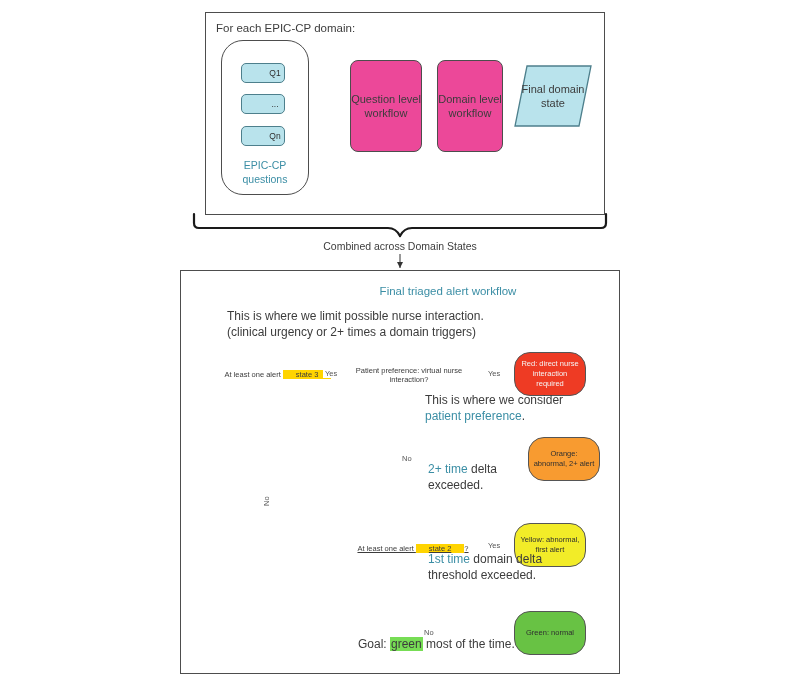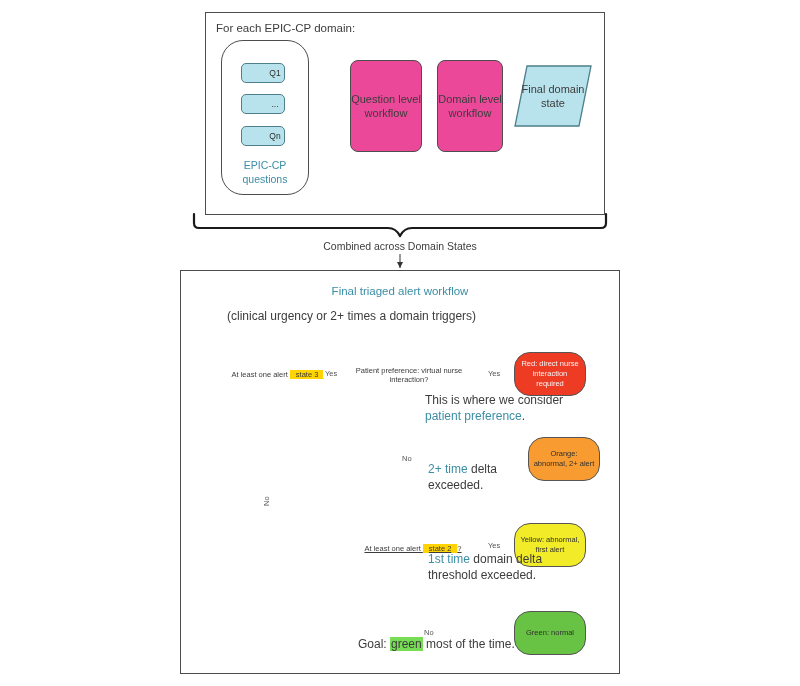--- a/index.html
+++ b/index.html
@@ -41,20 +41,21 @@
     color: #3c3c3c;
     white-space: nowrap;
   }
   #top-panel-title { left: 216px; top: 22px; }
 
   #bottom-panel-title {
     left: 180px; top: 285px; width: 440px;
     text-align: center;
     color: #3b8ea5;
     font-size: 11.5px;
+    padding-left: 48px;
   }
 
   
   #questions-group {
     position: absolute;
     left: 221px; top: 40px;
     width: 88px; height: 155px;
     border: 1.2px solid #4d4d4d;
     border-radius: 22px;
     box-sizing: border-box;
@@ -134,21 +135,21 @@
     line-height: 16px;
     color: #3c3c3c;
   }
   #note-limit { left: 227px; top: 308px; white-space: nowrap; }
   #note-preference { left: 425px; top: 392px; white-space: nowrap; }
   #note-twoplus { left: 428px; top: 461px; width: 120px; }
   #note-firsttime { left: 428px; top: 551px; width: 130px; }
   #note-goal { left: 358px; top: 636px; white-space: nowrap; }
 
   .teal { color: #3b8ea5; }
-  .hl-yellow { background: #ffd400; padding: 0 6px; }
+  .hl-yellow { background: #ffd400; padding: 0 13px; }
   .hl-green  { background: #77dd55; padding: 0 1px; }
 
   
   .diamond {
     position: absolute;
   }
   .diamond .dtext {
     position: absolute;
     left: 0; top: 0;
     display: flex;
@@ -311,20 +312,21 @@
     </svg>
     <div class="txt">Final domain state</div>
   </div>
 
   <div id="combined-label">Combined across Domain States</div>
 
   <div class="panel" id="panel-bottom"></div>
   <div class="panel-title" id="bottom-panel-title">Final triaged alert workflow</div>
 
   <div class="note" id="note-limit">
+    <div>This is where we limit possible nurse interaction.</div>
     <div>(clinical urgency or 2+ times a domain triggers)</div>
   </div>
 
   <div class="diamond" id="dia-state3">
     <div class="dtext">
       <span>
         <span>At least one alert </span><span class="hl-yellow">state 3</span><span>?</span>
       </span>
     </div>
   </div>

